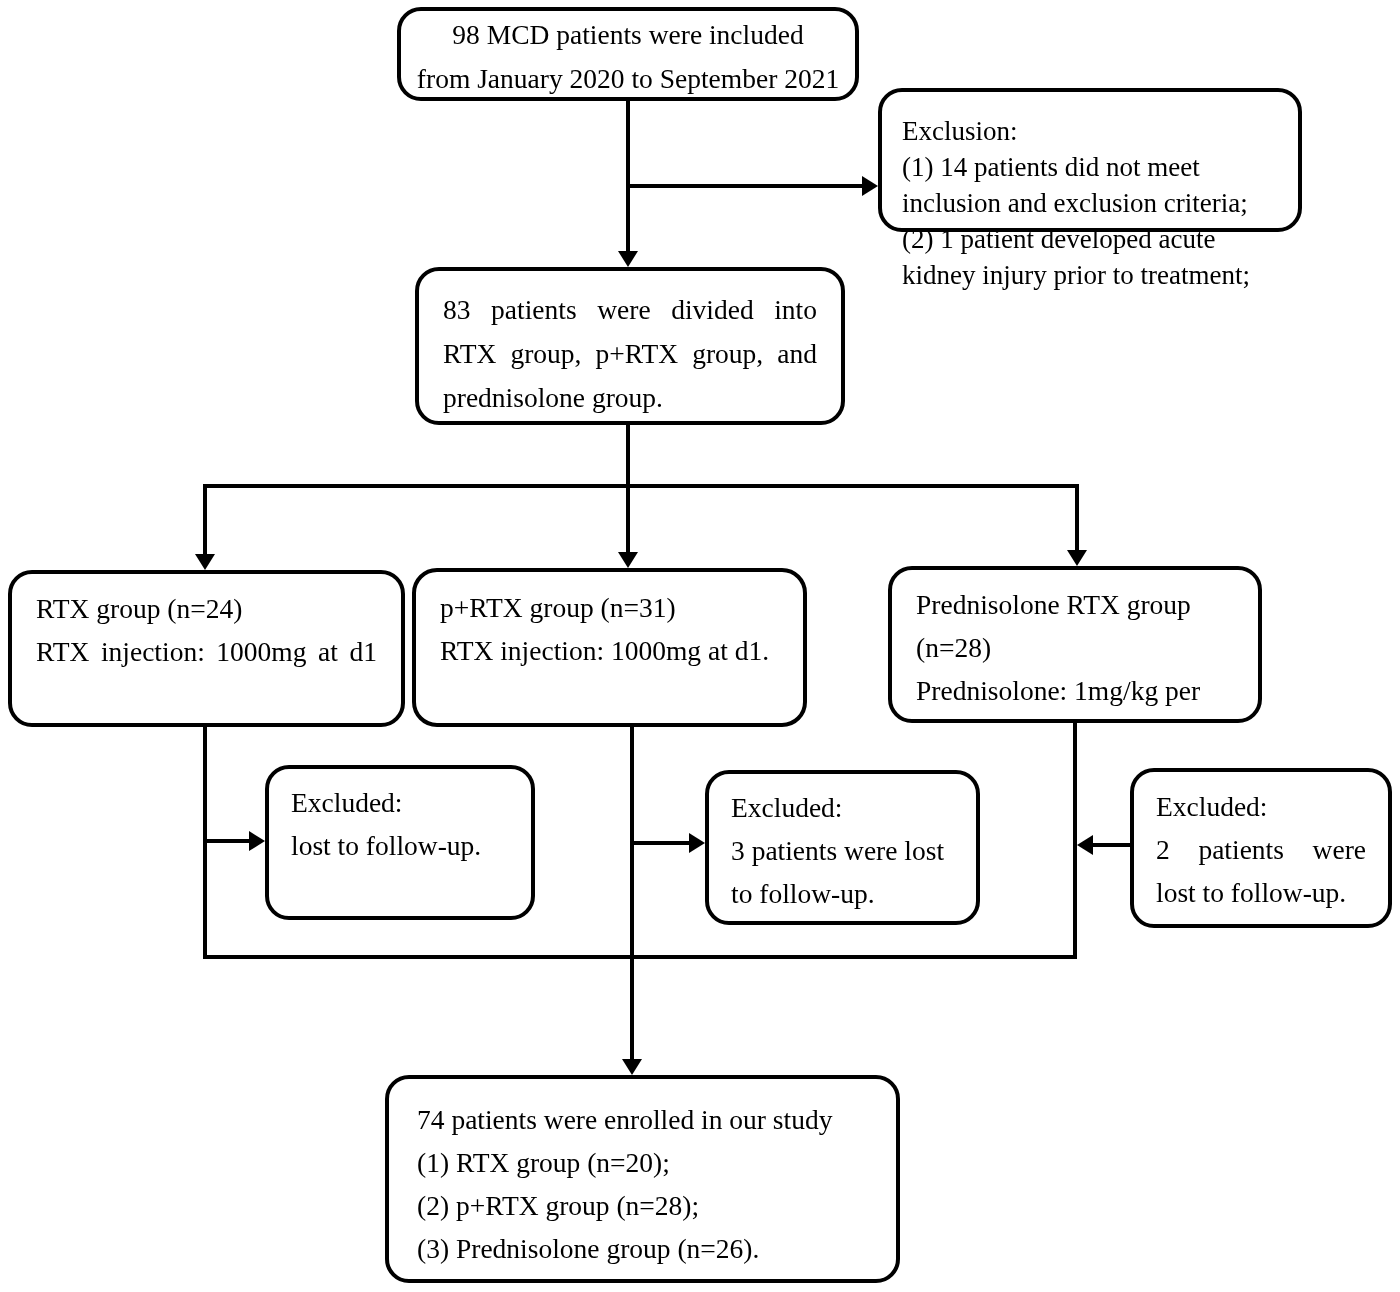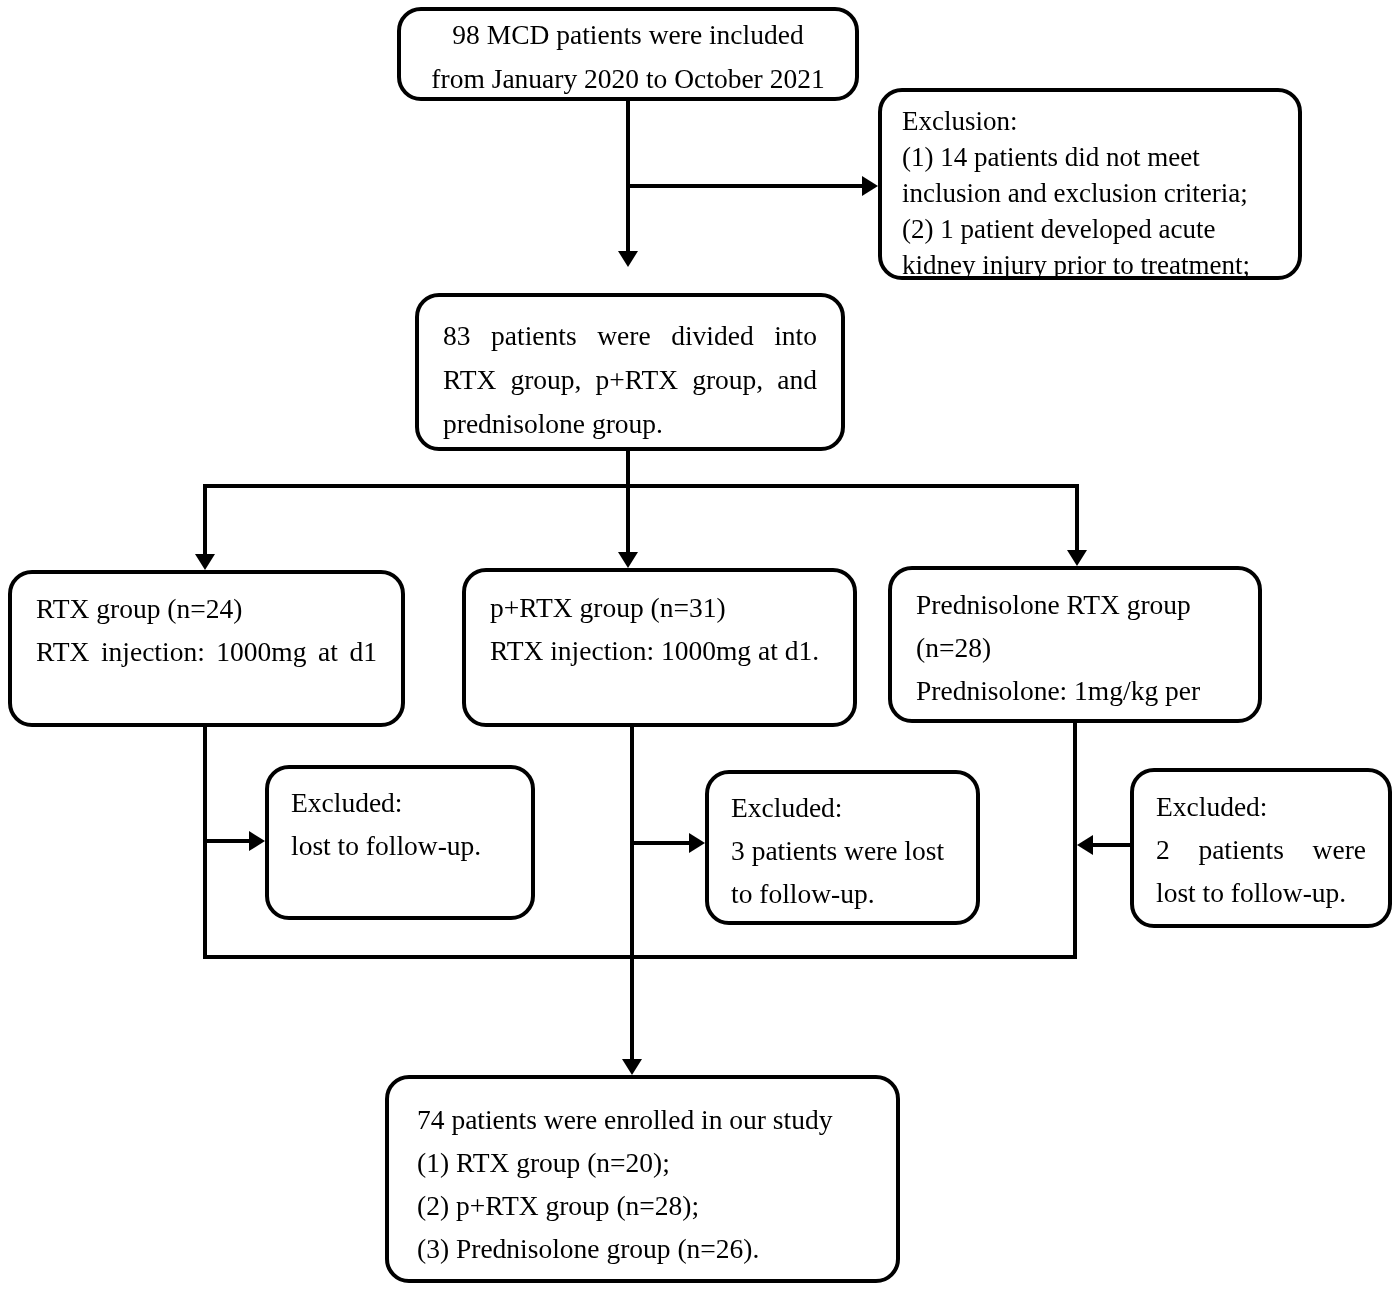--- a/index.html
+++ b/index.html
@@ -23,24 +23,24 @@
     border-radius: 24px;
     background: #ffffff;
     font-size: 27.5px;
   }
   .box .tl { display: block; }
   .jl { text-align: justify; text-align-last: justify; }
   .ctr { text-align: center; }
 
   
   .b-included   { left: 397px; top: 7px;    width: 462px; height: 94px;  padding: 2px 10px;  line-height: 44px; }
-  .b-exclusion  { left: 878px; top: 88px;   width: 424px; height: 192px; padding: 11px 20px; line-height: 36px; font-size: 27px; }
-  .b-divided    { left: 415px; top: 267px;  width: 430px; height: 158px; padding: 17px 24px 0; line-height: 44px; margin-top: 26px; }
+  .b-exclusion  { left: 878px; top: 88px;   width: 424px; height: 144px; padding: 21px 20px; line-height: 36px; font-size: 27px; }
+  .b-divided    { left: 415px; top: 267px;  width: 430px; height: 158px; padding: 17px 24px 0; line-height: 44px; }
   .b-rtx        { left: 8px;   top: 570px;  width: 397px; height: 157px; padding: 13px 24px 0; line-height: 43px; }
-  .b-prtx       { left: 462px; top: 568px;  width: 395px; height: 159px; padding: 14px 24px 0; line-height: 43px; }
+  .b-prtx       { left: 412px; top: 568px;  width: 395px; height: 159px; padding: 14px 24px 0; line-height: 43px; border-radius: 25px; }
   .b-pred       { left: 888px; top: 566px;  width: 374px; height: 157px; padding: 13px 24px 0; line-height: 43px; }
   .b-excl-left  { left: 265px; top: 765px;  width: 270px; height: 155px; padding: 12px 22px 0; line-height: 43px; }
   .b-excl-mid   { left: 705px; top: 770px;  width: 275px; height: 155px; padding: 12px 22px 0; line-height: 43px; }
   .b-excl-right { left: 1130px;top: 768px;  width: 262px; height: 160px; padding: 13px 22px 0; line-height: 43px; }
   .b-enrolled   { left: 385px; top: 1075px; width: 515px; height: 208px; padding: 19px 28px 0; line-height: 43px; }
 
   
   .ln { position: absolute; background: #000000; }
   .ln-top-v      { left: 626px;  top: 101px; width: 4px;   height: 152px; }
   .ln-excl-h     { left: 628px;  top: 184px; width: 234px; height: 4px; }
@@ -98,21 +98,21 @@
   <div class="ah ah-down  ah-into-rtx"></div>
   <div class="ah ah-down  ah-into-prtx"></div>
   <div class="ah ah-down  ah-into-pred"></div>
   <div class="ah ah-right ah-into-excl-l"></div>
   <div class="ah ah-right ah-into-excl-m"></div>
   <div class="ah ah-left  ah-from-excl-r"></div>
   <div class="ah ah-down  ah-into-enrolled"></div>
 
   <div class="box b-included ctr">
     <span class="tl">98 MCD patients were included</span>
-    <span class="tl">from January 2020 to October 2021</span>
+    <span class="tl">from January 2020 to September 2021</span>
   </div>
 
   <div class="box b-exclusion">
     <span class="tl">Exclusion:</span>
     <span class="tl">(1) 14 patients did not meet</span>
     <span class="tl">inclusion and exclusion criteria;</span>
     <span class="tl">(2) 1 patient developed acute</span>
     <span class="tl">kidney injury prior to treatment;</span>
   </div>
 

